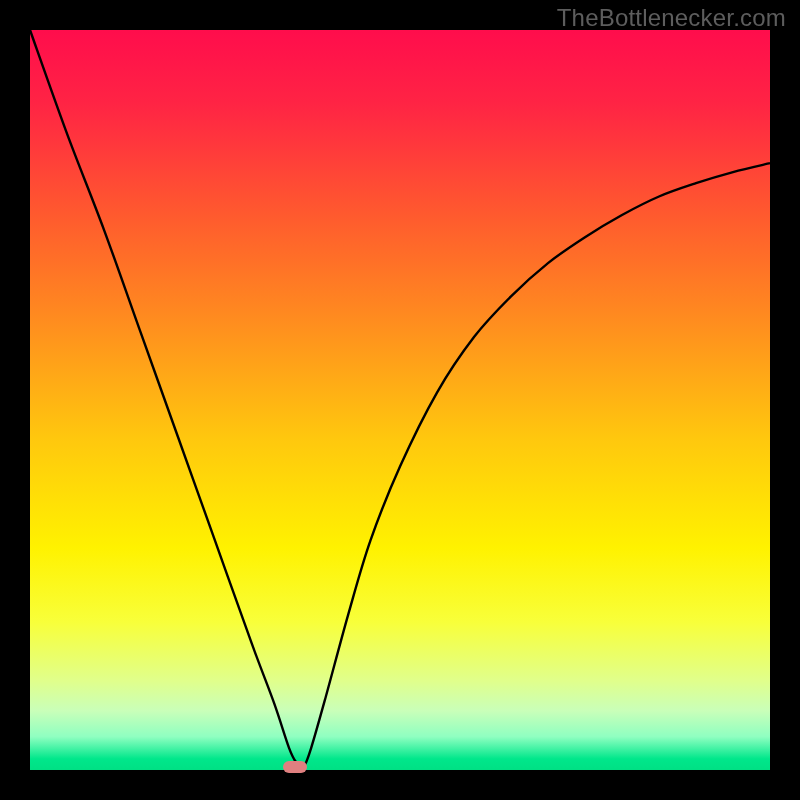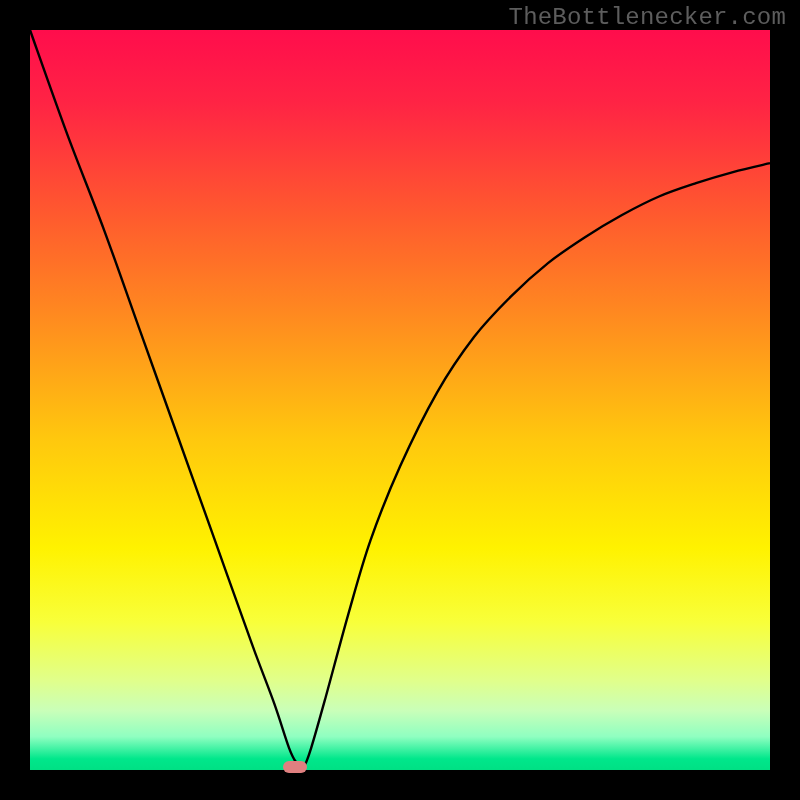--- a/index.html
+++ b/index.html
@@ -7,21 +7,21 @@
   .outer {
     width: 800px;
     height: 800px;
     background: #000;
     position: relative;
   }
   .watermark {
     position: absolute;
     top: 4px;
     right: 14px;
-    font-family: Liberation Mono, monospace;
+    font-family: Liberation Sans, sans-serif;
     font-size: 24px;
     color: #5d5d5d;
     letter-spacing: 0.2px;
   }
   .plot {
     position: absolute;
     left: 30px;
     top: 30px;
     width: 740px;
     height: 740px;

